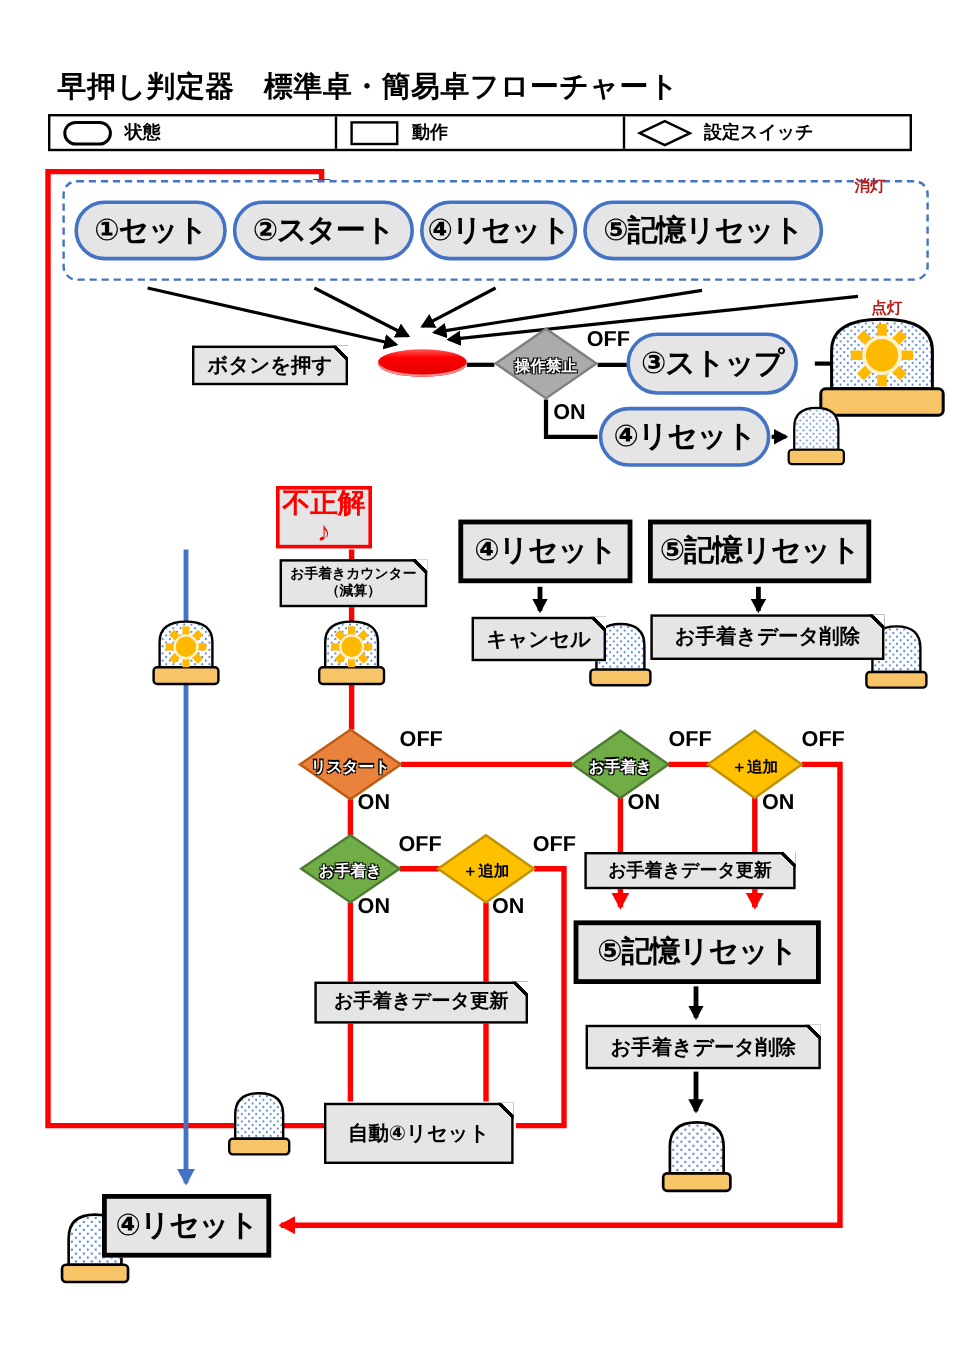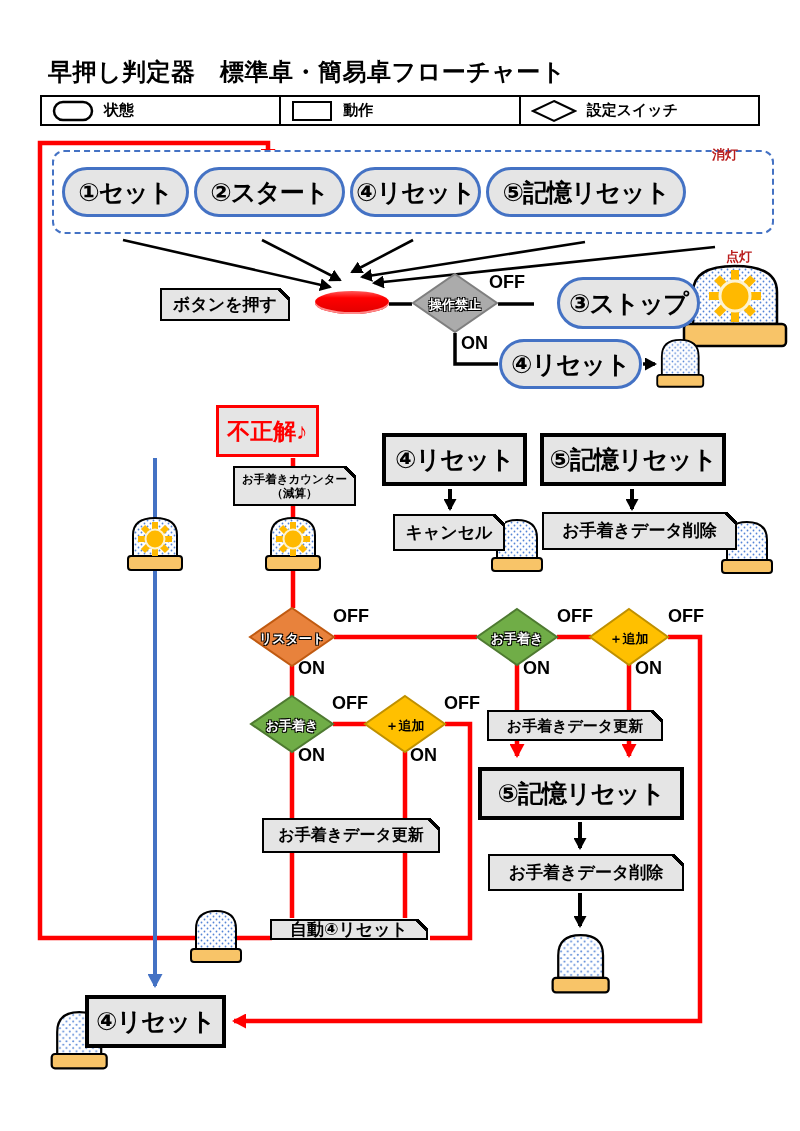--- a/index.html
+++ b/index.html
@@ -169,25 +169,25 @@
   <div class="node pill" style="left:194px;top:167px;width:151px;height:50px;">②スタート</div>
   <div class="node pill" style="left:350px;top:167px;width:131px;height:50px;">④リセット</div>
   <div class="node pill" style="left:486px;top:167px;width:200px;height:50px;">⑤記憶リセット</div>
   <div class="lbl graylbl" style="left:712px;top:146px;">消灯</div>
 
   <div class="node callout" style="left:160px;top:288px;width:130px;height:33px;">ボタンを押す</div>
   <div class="pushbtn"></div>
   <div class="dlabel dwhite" style="left:415px;top:296px;width:80px;">操作禁止</div>
   <div class="lbl onoff" style="left:489px;top:272px;">OFF</div>
   <div class="lbl onoff" style="left:461px;top:333px;">ON</div>
-  <div class="node pill" style="left:557px;top:277px;width:143px;height:52px;">③ストップ</div>
+  <div class="node pill" style="left:522px;top:277px;width:143px;height:52px;">③ストップ</div>
   <div class="lbl graylbl" style="left:726px;top:248px;">点灯</div>
   <div class="node pill" style="left:499px;top:339px;width:143px;height:50px;">④リセット</div>
 
-  <div class="node statebox" style="left:216px;top:405px;width:103px;height:52px;border-color:#FF0000;color:#FF0000;">不正解♪</div>
+  <div class="node statebox" style="left:230px;top:405px;width:80px;height:52px;border-color:#FF0000;color:#FF0000;">不正解♪</div>
   <div class="node opbox" style="left:382px;top:433px;width:145px;height:53px;">④リセット</div>
   <div class="node opbox" style="left:540px;top:433px;width:186px;height:53px;">⑤記憶リセット</div>
 
   <div class="node callout small2" style="left:233px;top:466px;width:123px;height:40px;flex-direction:column;">
     <div>お手着きカウンター</div>
     <div>（減算）</div>
   </div>
 
   <div class="node callout" style="left:393px;top:514px;width:112px;height:37px;">キャンセル</div>
   <div class="node callout" style="left:542px;top:512px;width:195px;height:38px;">お手着きデータ削除</div>
@@ -207,17 +207,17 @@
   <div class="lbl onoff" style="left:332px;top:693px;">OFF</div>
   <div class="lbl onoff" style="left:298px;top:745px;">ON</div>
   <div class="lbl onoff" style="left:444px;top:693px;">OFF</div>
   <div class="lbl onoff" style="left:410px;top:745px;">ON</div>
 
   <div class="node callout" style="left:487px;top:710px;width:176px;height:31px;font-size:15px;">お手着きデータ更新</div>
   <div class="node opbox" style="left:478px;top:767px;width:206px;height:53px;">⑤記憶リセット</div>
   <div class="node callout" style="left:488px;top:854px;width:196px;height:37px;">お手着きデータ削除</div>
 
   <div class="node callout" style="left:262px;top:818px;width:178px;height:35px;font-size:16px;">お手着きデータ更新</div>
-  <div class="node callout" style="left:270px;top:919px;width:158px;height:21px;">自動④リセット</div>
+  <div class="node callout" style="left:270px;top:919px;width:158px;height:51px;">自動④リセット</div>
 
   <div class="node opbox" style="left:85px;top:995px;width:141px;height:53px;">④リセット</div>
 
 </div>
 
 </body></html>

